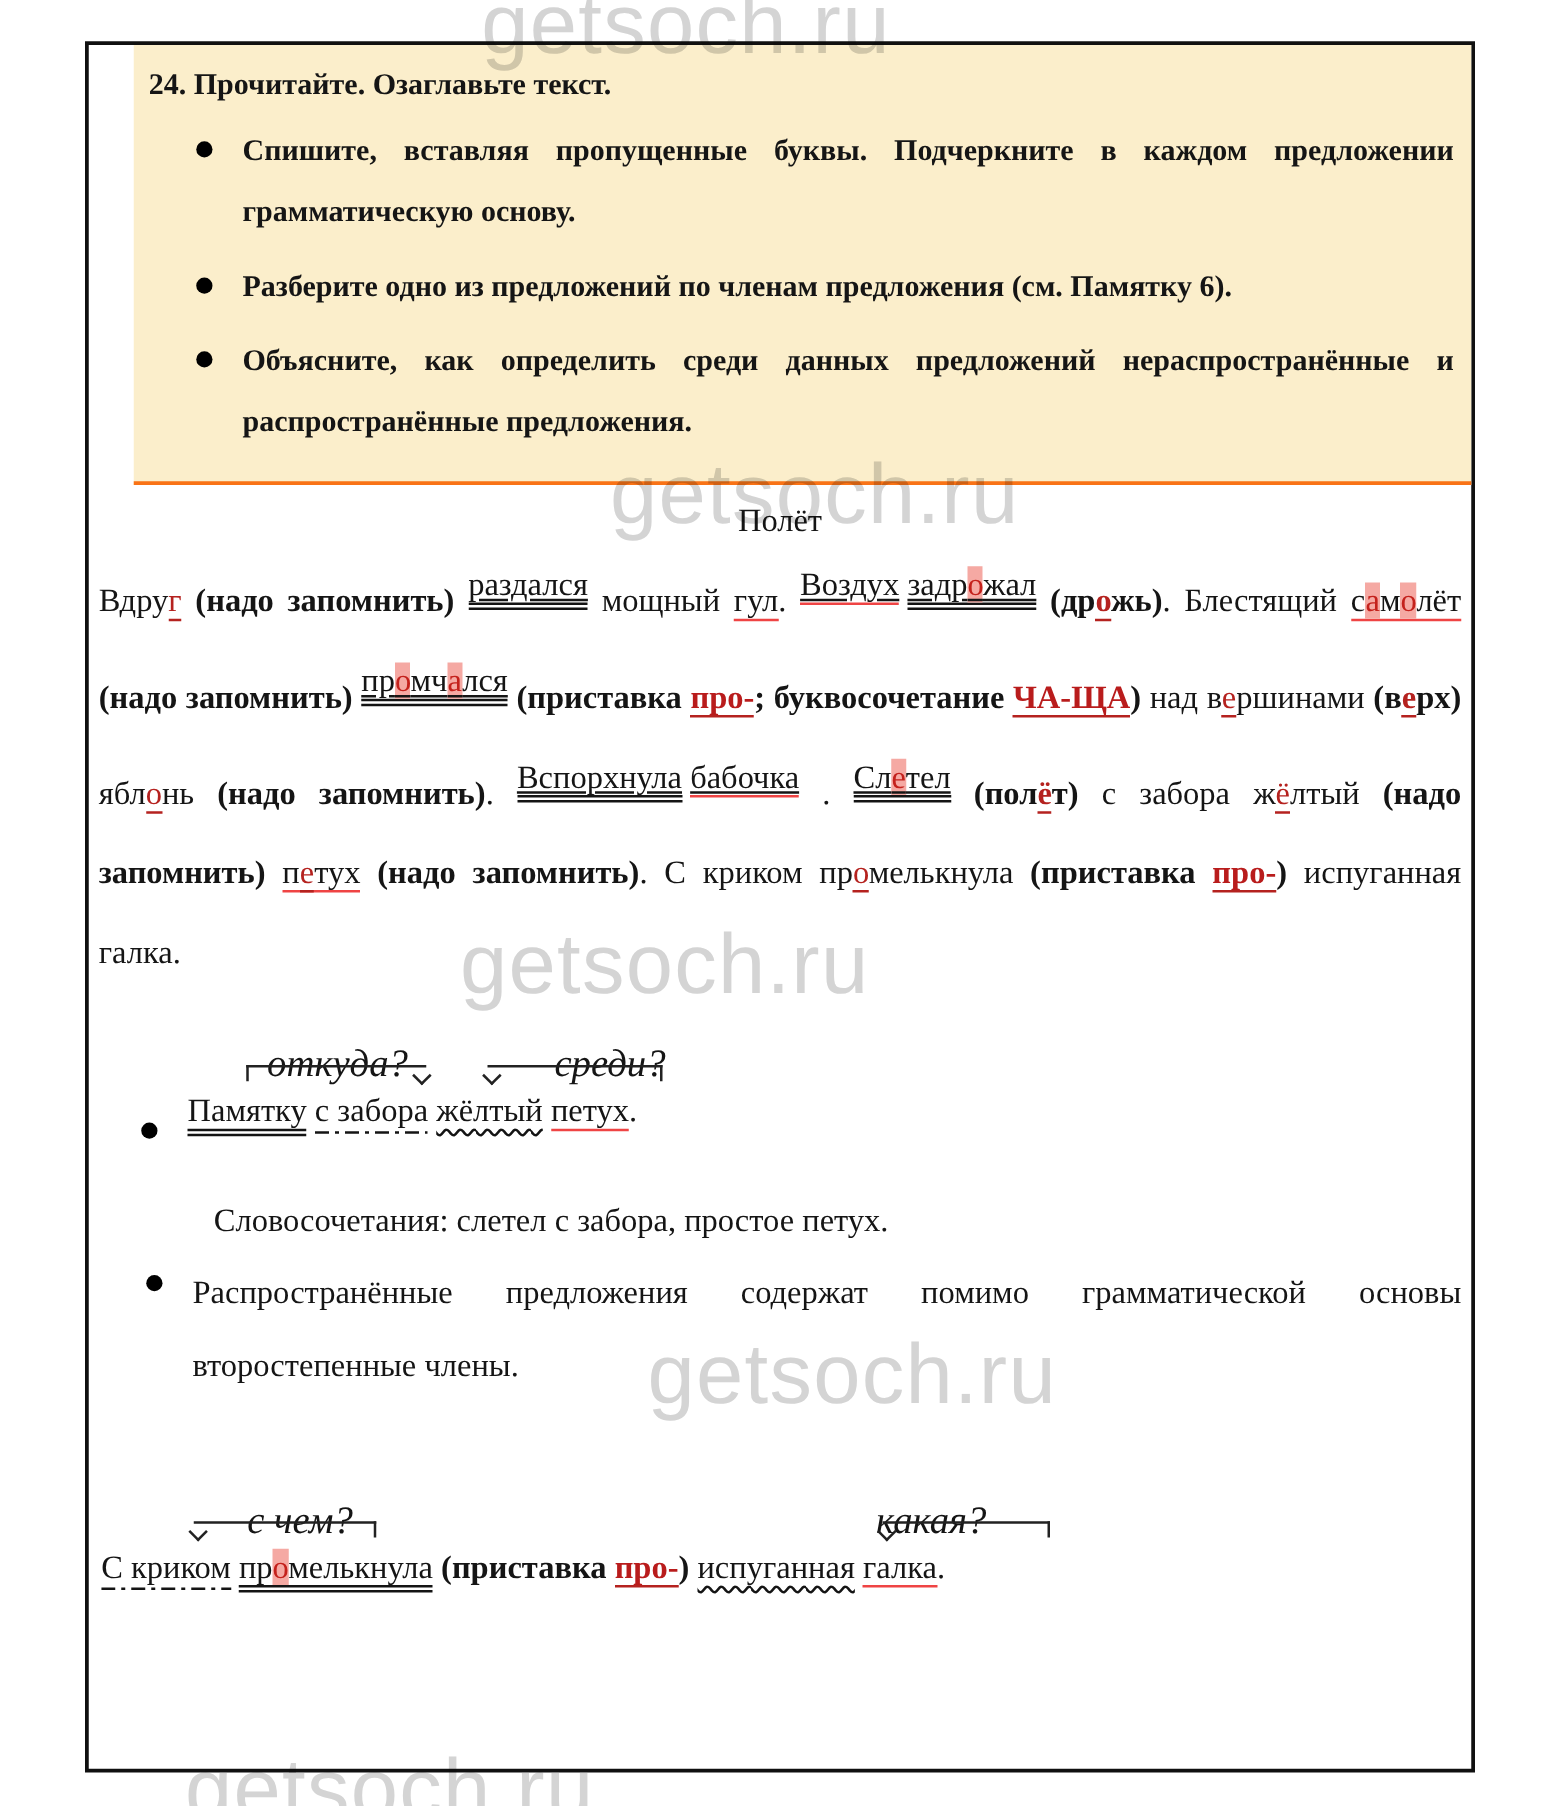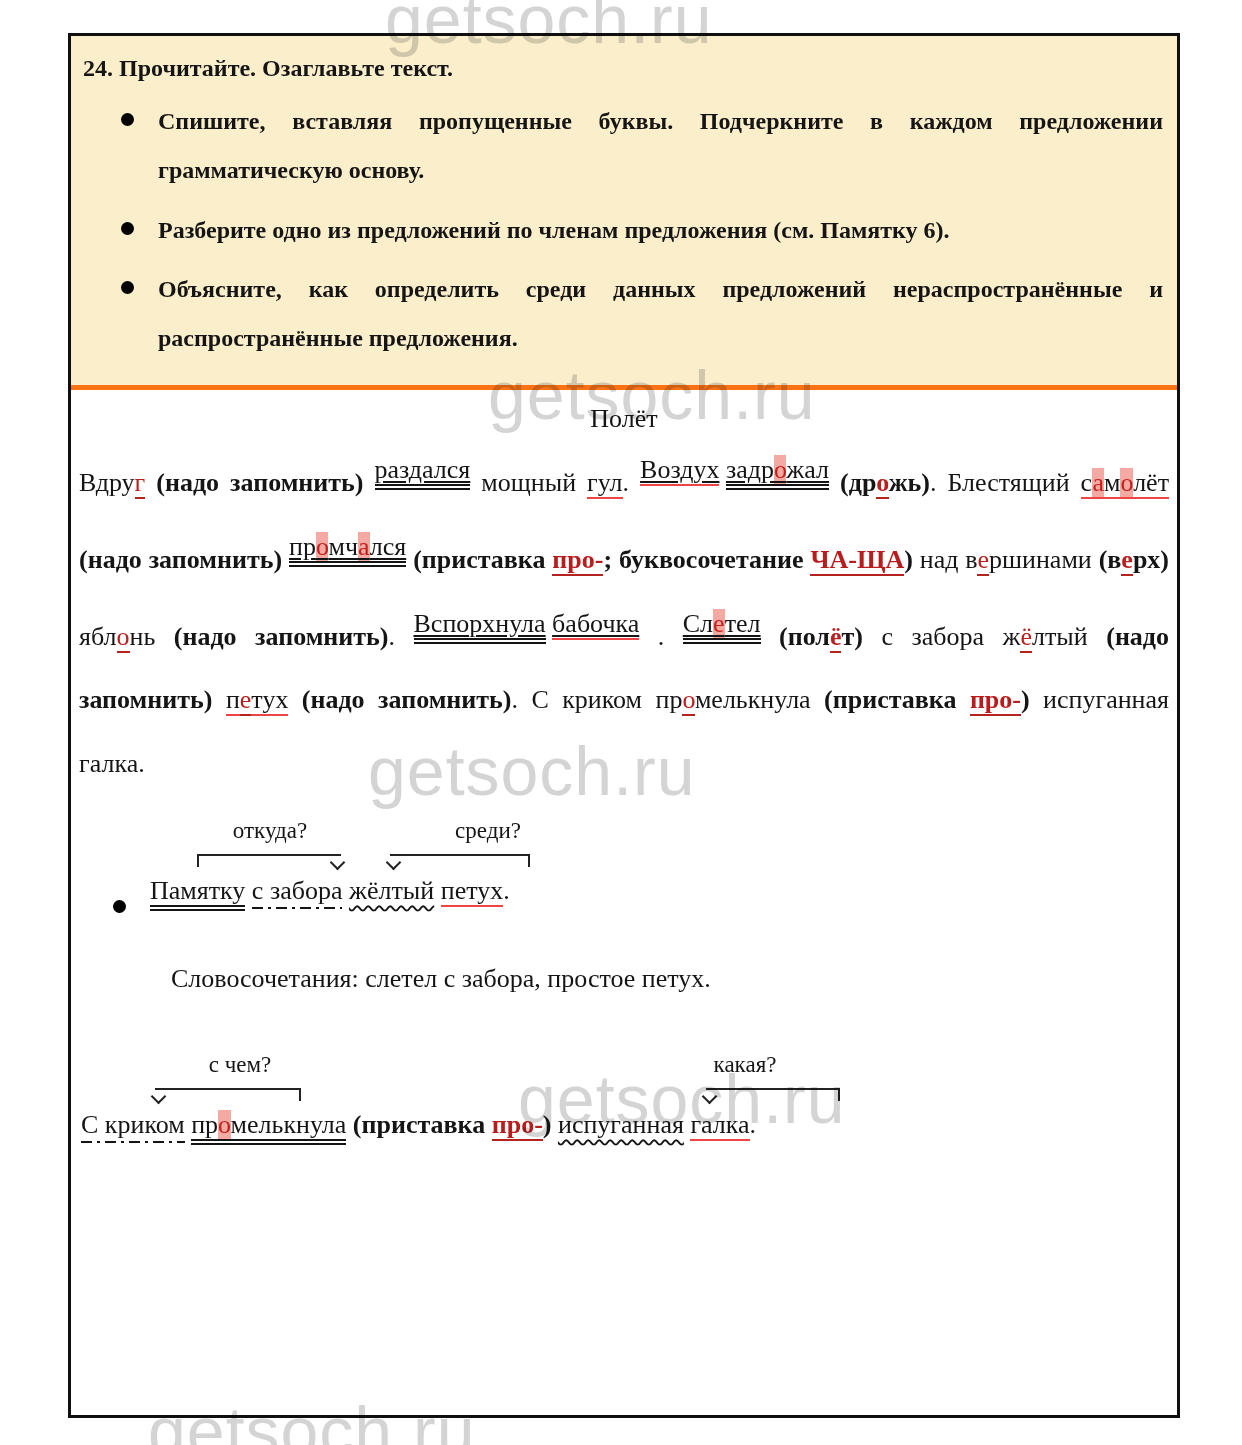--- a/index.html
+++ b/index.html
@@ -1,21 +1,21 @@
 <!DOCTYPE html>
 <html><head>
 <meta charset="utf-8">
 <style>
   html,body{margin:0;padding:0;background:#ffffff;}
   .page{position:relative;width:1242px;height:1445px;background:#ffffff;overflow:hidden;
         font-family:"Liberation Serif",serif;color:#151515;}
   .frame{position:absolute;left:68px;top:33px;width:1112px;height:1385px;
          border:3px solid #101010;box-sizing:border-box;background:#ffffff;}
   
-  .task-box{background:#fbeecb;border-bottom:5px solid #f97316;padding:14px 14px 22px 12px;}
+  .task-box{background:#fbeecb;border-bottom:3px solid #f97316;padding:14px 14px 22px 12px;margin-left:36px;}
   .task-heading{font-weight:bold;font-size:24px;line-height:1.55;}
   .bullet-row{display:flex;padding-left:38px;margin-top:10px;}
   .dot{flex:0 0 13px;width:13px;height:13px;border-radius:50%;background:#000;margin-top:16px;margin-right:24px;}
   .bullet-text{flex:1;font-weight:bold;font-size:24px;line-height:2.05;text-align:justify;}
   
   .answer{position:relative;padding:0 8px;}
   .answer-title{text-align:center;font-size:26px;margin-top:14px;}
   .main-par{font-size:26px;line-height:2.45;text-align:justify;margin-top:4px;}
   .author{text-align:right;font-size:26px;padding-right:55px;margin-top:2px;}
   .phrases{font-size:26px;margin:30px 0 0 0;text-indent:92px;}
@@ -31,21 +31,21 @@
   .pred{border-bottom:6px double #141414;}
   .raised{display:inline-block;vertical-align:13px;}
   .raised .subj,.raised .pred{text-decoration:underline;text-underline-offset:3px;}
   .obst{background-image:linear-gradient(90deg,#141414 0,#141414 11px,transparent 11px,transparent 16px,#141414 16px,#141414 19px,transparent 19px,transparent 24px);
         background-size:24px 2px;background-repeat:repeat-x;background-position:left bottom;padding-bottom:4px;}
   .attr{text-decoration:underline;text-decoration-style:wavy;text-decoration-thickness:1.6px;text-decoration-color:#141414;text-underline-offset:6px;}
   
   .diagram{position:relative;font-size:26px;}
   .d1{height:116px;margin-top:22px;}
   .d2{height:120px;margin-top:58px;}
-  .qlabel{position:absolute;top:0;font-size:23px;transform:translateX(-50%);white-space:nowrap;}
+  .qlabel{position:absolute;top:17px;font-style:italic;font-size:31px;transform:translateX(-50%);white-space:nowrap;}
   .bracket{position:absolute;top:36px;height:16px;}
   .bracket .bar{position:absolute;left:0;right:0;top:0;height:2px;background:#222;}
   .bracket .tl{position:absolute;left:0;top:0;width:2px;height:13px;background:#222;}
   .bracket .tr{position:absolute;right:0;top:0;width:2px;height:13px;background:#222;}
   .bracket .vl{position:absolute;left:-2px;top:3px;width:9px;height:9px;border-right:2px solid #222;border-bottom:2px solid #222;transform:rotate(45deg);}
   .bracket .vr{position:absolute;right:-2px;top:3px;width:9px;height:9px;border-right:2px solid #222;border-bottom:2px solid #222;transform:rotate(45deg);}
   .d-sentence{position:absolute;top:58px;white-space:nowrap;}
   .d1 .d-sentence{left:71px;}
   .d2 .d-sentence{left:2px;}
   .diagram-dot{position:absolute;left:34px;top:82px;width:13px;height:13px;border-radius:50%;background:#000;}
@@ -96,20 +96,24 @@
             <span class="vl"></span>
             <span class="tr"></span>
         </span>
         <span class="diagram-dot"></span>
         <div class="d-sentence"><span class="pred">Памятку</span><span> </span><span class="obst">с забора</span><span> </span><span class="attr">жёлтый</span><span> </span><span class="subj">петух</span><span>.</span></div>
       </div>
 
       <p class="phrases">Словосочетания: слетел с забора, простое петух.</p>
 
 
+      <div class="bullet-row explain-row">
+        <span class="dot"></span>
+        <div class="bullet-text">Распространённые предложения содержат помимо грамматической основы второстепенные члены.</div>
+      </div>
 
       <div class="diagram d2">
         <span class="qlabel" style="left:161px">с чем?</span>
         <span class="qlabel" style="left:666px">какая?</span>
         <span class="bracket" style="left:76px;width:146px">
           <span class="bar"></span>
             <span class="vl"></span>
             <span class="tr"></span>
         </span>
         <span class="bracket" style="left:627px;width:134px">

